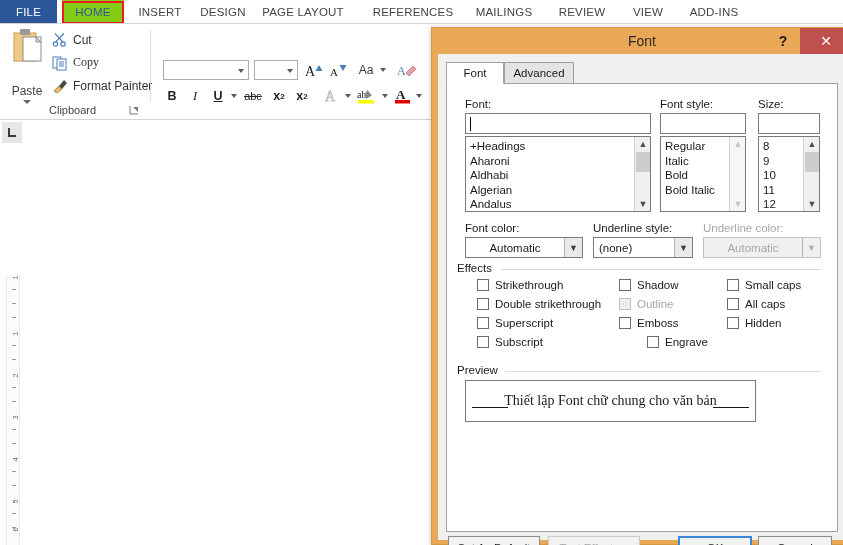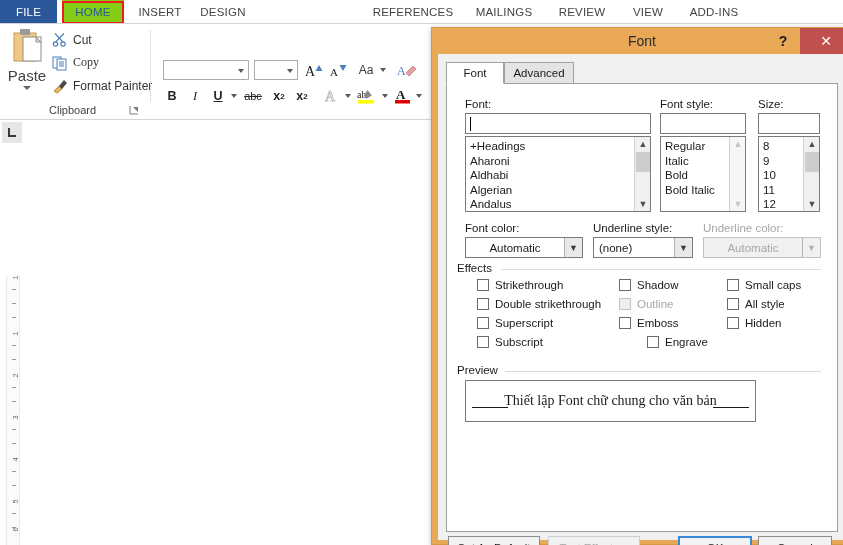--- a/index.html
+++ b/index.html
@@ -48,21 +48,21 @@
   .group-label {
     position: absolute; font-size: 11px; color: #444444;
   }
 
   
   .paste-btn {
     position: absolute; left: 4px; top: 4px; width: 46px; height: 70px;
     display: flex; flex-direction: column; align-items: center;
   }
   .paste-icon { width: 34px; height: 38px; position: relative; }
-  .paste-label { font-size: 15px; color: #444; margin-top: 1px; }
+  .paste-label { font-size: 12px; color: #444; margin-top: 18px; }
   .paste-caret {
     width: 0; height: 0; margin-top: 2px;
     border-left: 4px solid transparent; border-right: 4px solid transparent;
     border-top: 4px solid #666;
   }
   .clip-item {
     position: absolute; left: 52px; height: 21px;
     display: flex; align-items: center; gap: 5px;
     font-size: 12px; color: #333;
   }
@@ -275,20 +275,21 @@
   .svg-ico { display: block; }
 </style>
 </head>
 <body>
 
 <div class="ribbon-tabs">
   <div class="tab-file">FILE</div>
   <div class="tab active" style="left:62px;width:62px;">HOME</div>
   <div class="tab" style="left:132px;width:56px;">INSERT</div>
   <div class="tab" style="left:194px;width:58px;">DESIGN</div>
+  <div class="tab" style="left:258px;width:90px;">PAGE LAYOUT</div>
   <div class="tab" style="left:372px;width:82px;">REFERENCES</div>
   <div class="tab" style="left:470px;width:68px;">MAILINGS</div>
   <div class="tab" style="left:554px;width:56px;">REVIEW</div>
   <div class="tab" style="left:626px;width:44px;">VIEW</div>
   <div class="tab" style="left:684px;width:60px;">ADD-INS</div>
   <div class="tab-home-box"></div>
 </div>
 <div class="ribbon-underline"></div>
 
 <div class="ribbon-body">
@@ -588,21 +589,21 @@
         <span class="cbox"></span>
         <span class="cblabel">Engrave</span>
       </div>
 
       <div class="cbrow" style="left:280px; top:195px;">
         <span class="cbox"></span>
         <span class="cblabel">Small caps</span>
       </div>
       <div class="cbrow" style="left:280px; top:214px;">
         <span class="cbox"></span>
-        <span class="cblabel">All style</span>
+        <span class="cblabel">All caps</span>
       </div>
       <div class="cbrow" style="left:280px; top:233px;">
         <span class="cbox"></span>
         <span class="cblabel">Hidden</span>
       </div>
 
       <div class="grp-cap" style="left:10px; top:280px; z-index:2;">Preview</div>
       <div class="grp-line" style="left:58px; top:287px; width:316px;"></div>
 
       <div class="preview-box" style="left:18px; top:296px; width:291px; height:42px;">

